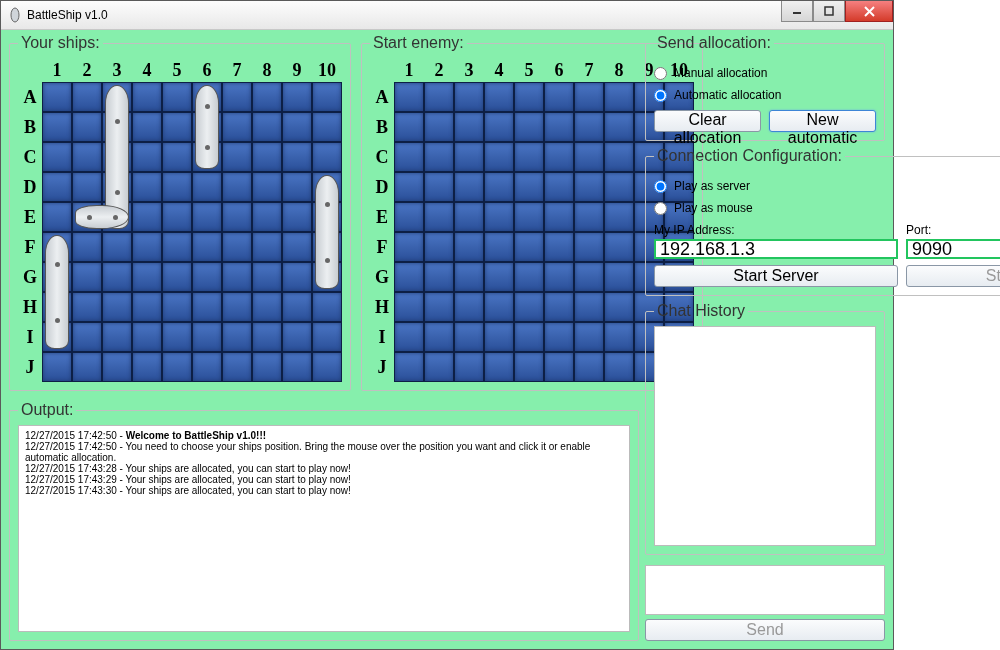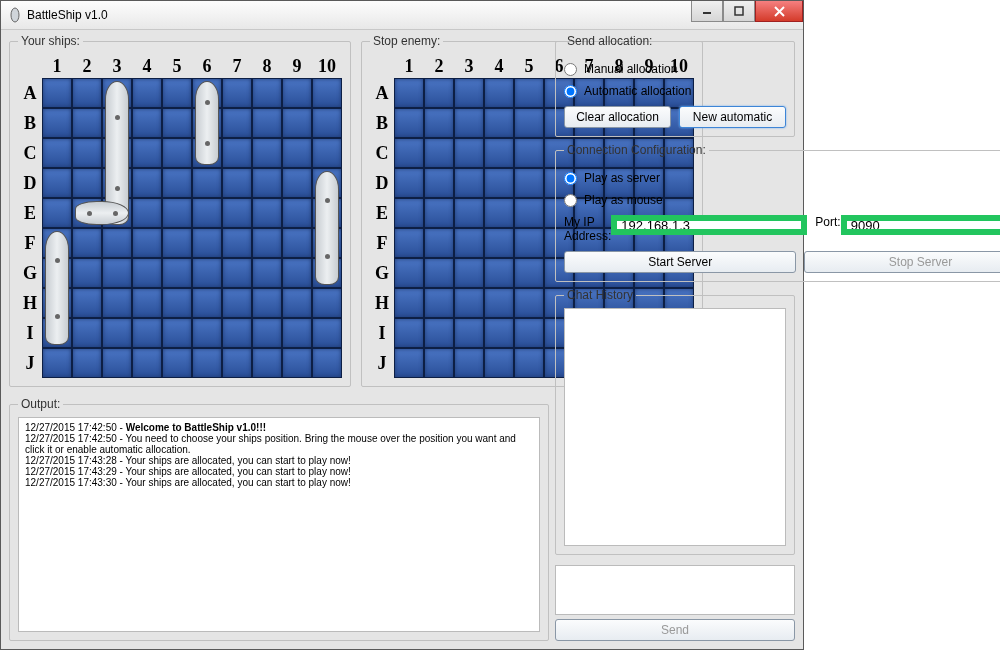--- a/index.html
+++ b/index.html
@@ -4,23 +4,23 @@
 <style>
   html, body {
     margin: 0;
     padding: 0;
     font-family: "Segoe UI", Tahoma, sans-serif;
     font-size: 12px;
     background: #fff;
     color: #000;
   }
   .window {
-    width: 804px;
+    width: 894px;
     height: 650px;
-    background: #e5e5e5;
+    background: #86efac;
     border: 1px solid #5a5a5a;
     box-sizing: border-box;
     display: flex;
     flex-direction: column;
     position: relative;
   }
   
   .titlebar {
     height: 28px;
     background: linear-gradient(to bottom, #fdfdfd, #e8e8e8);
@@ -90,21 +90,21 @@
 
   
   fieldset {
     border: 1px solid #c0c0c0;
     border-radius: 2px;
     padding: 6px 8px 8px 8px;
     margin: 0;
     position: relative;
   }
   legend {
-    font-size: 12px;
+    font-size: 16px;
     padding: 0 3px;
     color: #333;
   }
 
   .boards-row {
     display: flex;
     gap: 10px;
   }
   .board-fieldset {
     flex: 1;
@@ -182,21 +182,21 @@
     gap: 4px;
     margin: 8px 0;
     font-size: 12px;
   }
   input[type=radio] { margin: 0 3px 0 0; }
   .btn {
     height: 22px;
     border: 1px solid #8a97a6;
     background: linear-gradient(to bottom, #fbfcfd, #e7ecf1);
     border-radius: 3px;
-    font-size: 12px;
+    font-size: 16px;
     cursor: pointer;
     padding: 0 8px;
   }
   .btn.highlight {
     border: 1px solid #3d85d6;
     box-shadow: 0 0 2px #6aa9ef;
   }
   .btn:disabled {
     color: #999;
     cursor: default;
@@ -206,27 +206,27 @@
     gap: 8px;
     margin-top: 6px;
   }
   .btn-row .btn { flex: 1; }
 
   .conn-fields {
     display: flex;
     gap: 8px;
     margin-top: 6px;
   }
-  .conn-fields .col { flex: 1; display: flex; flex-direction: row; }
+  .conn-fields .col { flex: 1; display: flex; flex-direction: column; }
   .conn-fields .col.port { flex: 0 0 90px; }
   .text-input {
     height: 20px;
-    border: 6px solid #22c55e;
+    border: 2px solid #22c55e;
     padding: 1px 4px;
-    font-size: 13px;
+    font-size: 18px;
     box-sizing: border-box;
   }
   .lbl { font-size: 12px; margin-bottom: 2px; }
 
   .chat-fieldset { flex: 1; display: flex; flex-direction: column; }
   .chat-history {
     flex: 1;
     border: 1px solid #bbb;
     background: #fff;
     min-height: 150px;
@@ -403,21 +403,21 @@
               <div class="grid-cell"></div>
               <div class="grid-cell"></div>
               <div class="ship vert" style="left: 87px; top: 27px; width: 24px; height: 144px;"></div>
               <div class="ship vert" style="left: 177px; top: 27px; width: 24px; height: 84px;"></div>
               <div class="ship vert" style="left: 297px; top: 117px; width: 24px; height: 114px;"></div>
               <div class="ship horiz" style="left: 57px; top: 147px; height: 24px; width: 54px;"></div>
               <div class="ship vert" style="left: 27px; top: 177px; width: 24px; height: 114px;"></div>
             </div>
         </fieldset>
         <fieldset class="board-fieldset">
-          <legend>Stop enemy:</legend>
+          <legend>Start enemy:</legend>
           <div class="board-wrap" id="board-enemy">
               <div class="hdr-cell"></div>
               <div class="hdr-cell">1</div>
               <div class="hdr-cell">2</div>
               <div class="hdr-cell">3</div>
               <div class="hdr-cell">4</div>
               <div class="hdr-cell">5</div>
               <div class="hdr-cell">6</div>
               <div class="hdr-cell">7</div>
               <div class="hdr-cell">8</div>

